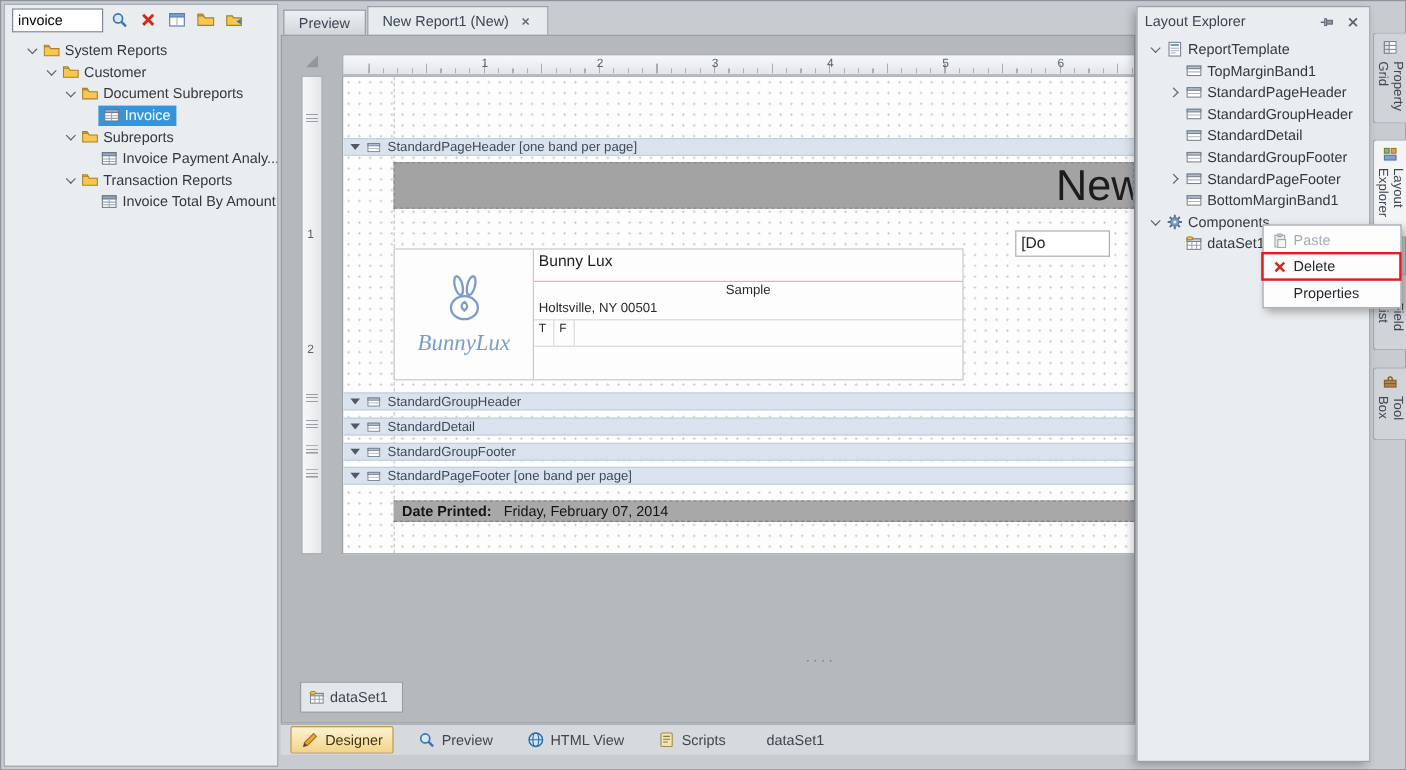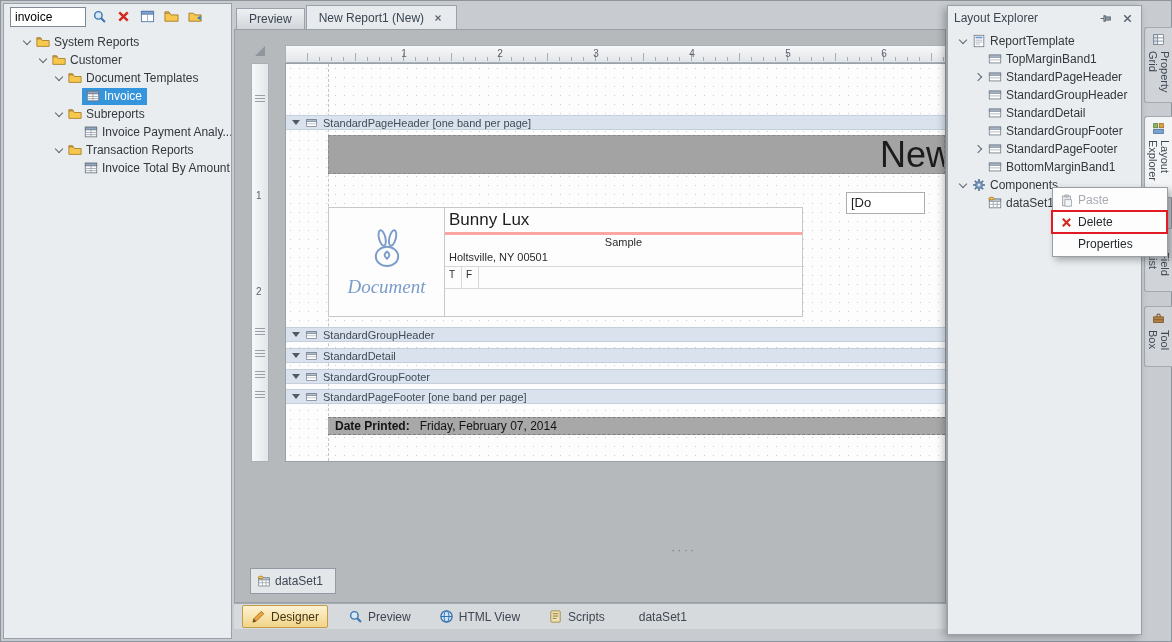--- a/index.html
+++ b/index.html
@@ -66,21 +66,21 @@
   .titlebar { position:absolute; left:42px; right:0; top:71px; height:39px; background:#a3a3a3; border:1px dashed #8b8b8b; overflow:hidden; }
   .title-new { position:absolute; left:551px; top:-1px; font-size:36px; line-height:40px; color:#1c1c1c; }
 
   .doc-cell { position:absolute; left:560px; top:128px; width:79px; height:22px; background:#fff; border:1px solid #adadad; font-size:13px; color:#222; padding:2px 4px; overflow:hidden; }
 
   .company { position:absolute; left:42px; top:143px; width:475px; height:110px; border:1px solid #c6c9cc; background:#fdfdfd; display:flex; }
   .logo-cell { width:116px; border-right:1px solid #c6c9cc; display:flex; flex-direction:column; align-items:center; justify-content:center; gap:2px; }
   .bunny { width:52px; height:48px; }
   .logo-text { font-family:"Liberation Serif",serif; font-style:italic; font-size:19px; color:#7b9cc9; }
   .info-col { flex:1; display:flex; flex-direction:column; }
-  .name-cell { height:27px; border-bottom:3px solid #fca5a5; font-size:17px; color:#1e1e1e; padding:2px 4px; }
+  .name-cell { height:27px; border-bottom:1px solid #fca5a5; font-size:13px; color:#1e1e1e; padding:2px 4px; }
   .addr1 { height:15px; font-size:11px; padding:1px 4px; color:#2a2a2a;text-align:center; }
   .addr2 { height:17px; font-size:11px; padding:1px 4px; color:#2a2a2a; border-bottom:1px solid #d6d9dc; }
   .contact-row { height:22px; display:flex; border-bottom:1px solid #d6d9dc; }
   .tf { width:17px; border-right:1px solid #d6d9dc; font-size:10px; padding:2px 0 0 4px; color:#2a2a2a; }
 
   .footerbar { position:absolute; left:42px; right:0; top:353px; height:18px; background:#a8a8a8; border-top:1px dashed #7e7e7e; border-bottom:1px dashed #7e7e7e; display:flex; align-items:center; gap:10px; padding-left:7px; font-size:12px; color:#141414; }
   .footerbar .b { font-weight:bold; }
 
   .page-dots { position:absolute; left:436px; top:512px; color:#7d848a; font-size:13px; letter-spacing:2px; }
 
@@ -286,21 +286,21 @@
       </div>
       <div class="trow lvl2">
         <span class="exp">
             <i class="chev-d"></i>
           </span>
         <span class="ic">
             <svg>
               <use href="#i-folder"></use>
             </svg>
           </span>
-        <span>Document Templates</span>
+        <span>Document Subreports</span>
       </div>
       <div class="trow lvl3">
         <span class="exp"></span>
         <span class="sel">
           <span class="ic">
               <svg>
                 <use href="#i-report"></use>
               </svg>
             </span>
           <span>Invoice</span>
@@ -438,21 +438,21 @@
         <div class="company">
           <div class="logo-cell">
             <svg class="bunny" viewBox="0 0 60 60">
               <g fill="none" stroke="#7b9cc9" stroke-width="2.4" stroke-linecap="round">
                 <ellipse cx="24" cy="15" rx="4" ry="10" transform="rotate(-14 24 15)"></ellipse>
                 <ellipse cx="37" cy="15" rx="4" ry="10" transform="rotate(14 37 15)"></ellipse>
                 <ellipse cx="30" cy="38" rx="14" ry="12"></ellipse>
                 <path d="M30 32 q6 4 0 9 q-6 -5 0 -9"></path>
               </g>
             </svg>
-            <div class="logo-text">Document</div>
+            <div class="logo-text">BunnyLux</div>
           </div>
           <div class="info-col">
             <div class="name-cell">Bunny Lux</div>
             <div class="addr1">Sample</div>
             <div class="addr2">Holtsville, NY 00501</div>
             <div class="contact-row">
               <div class="tf">T</div>
               <div class="tf">F</div>
             </div>
           </div>

